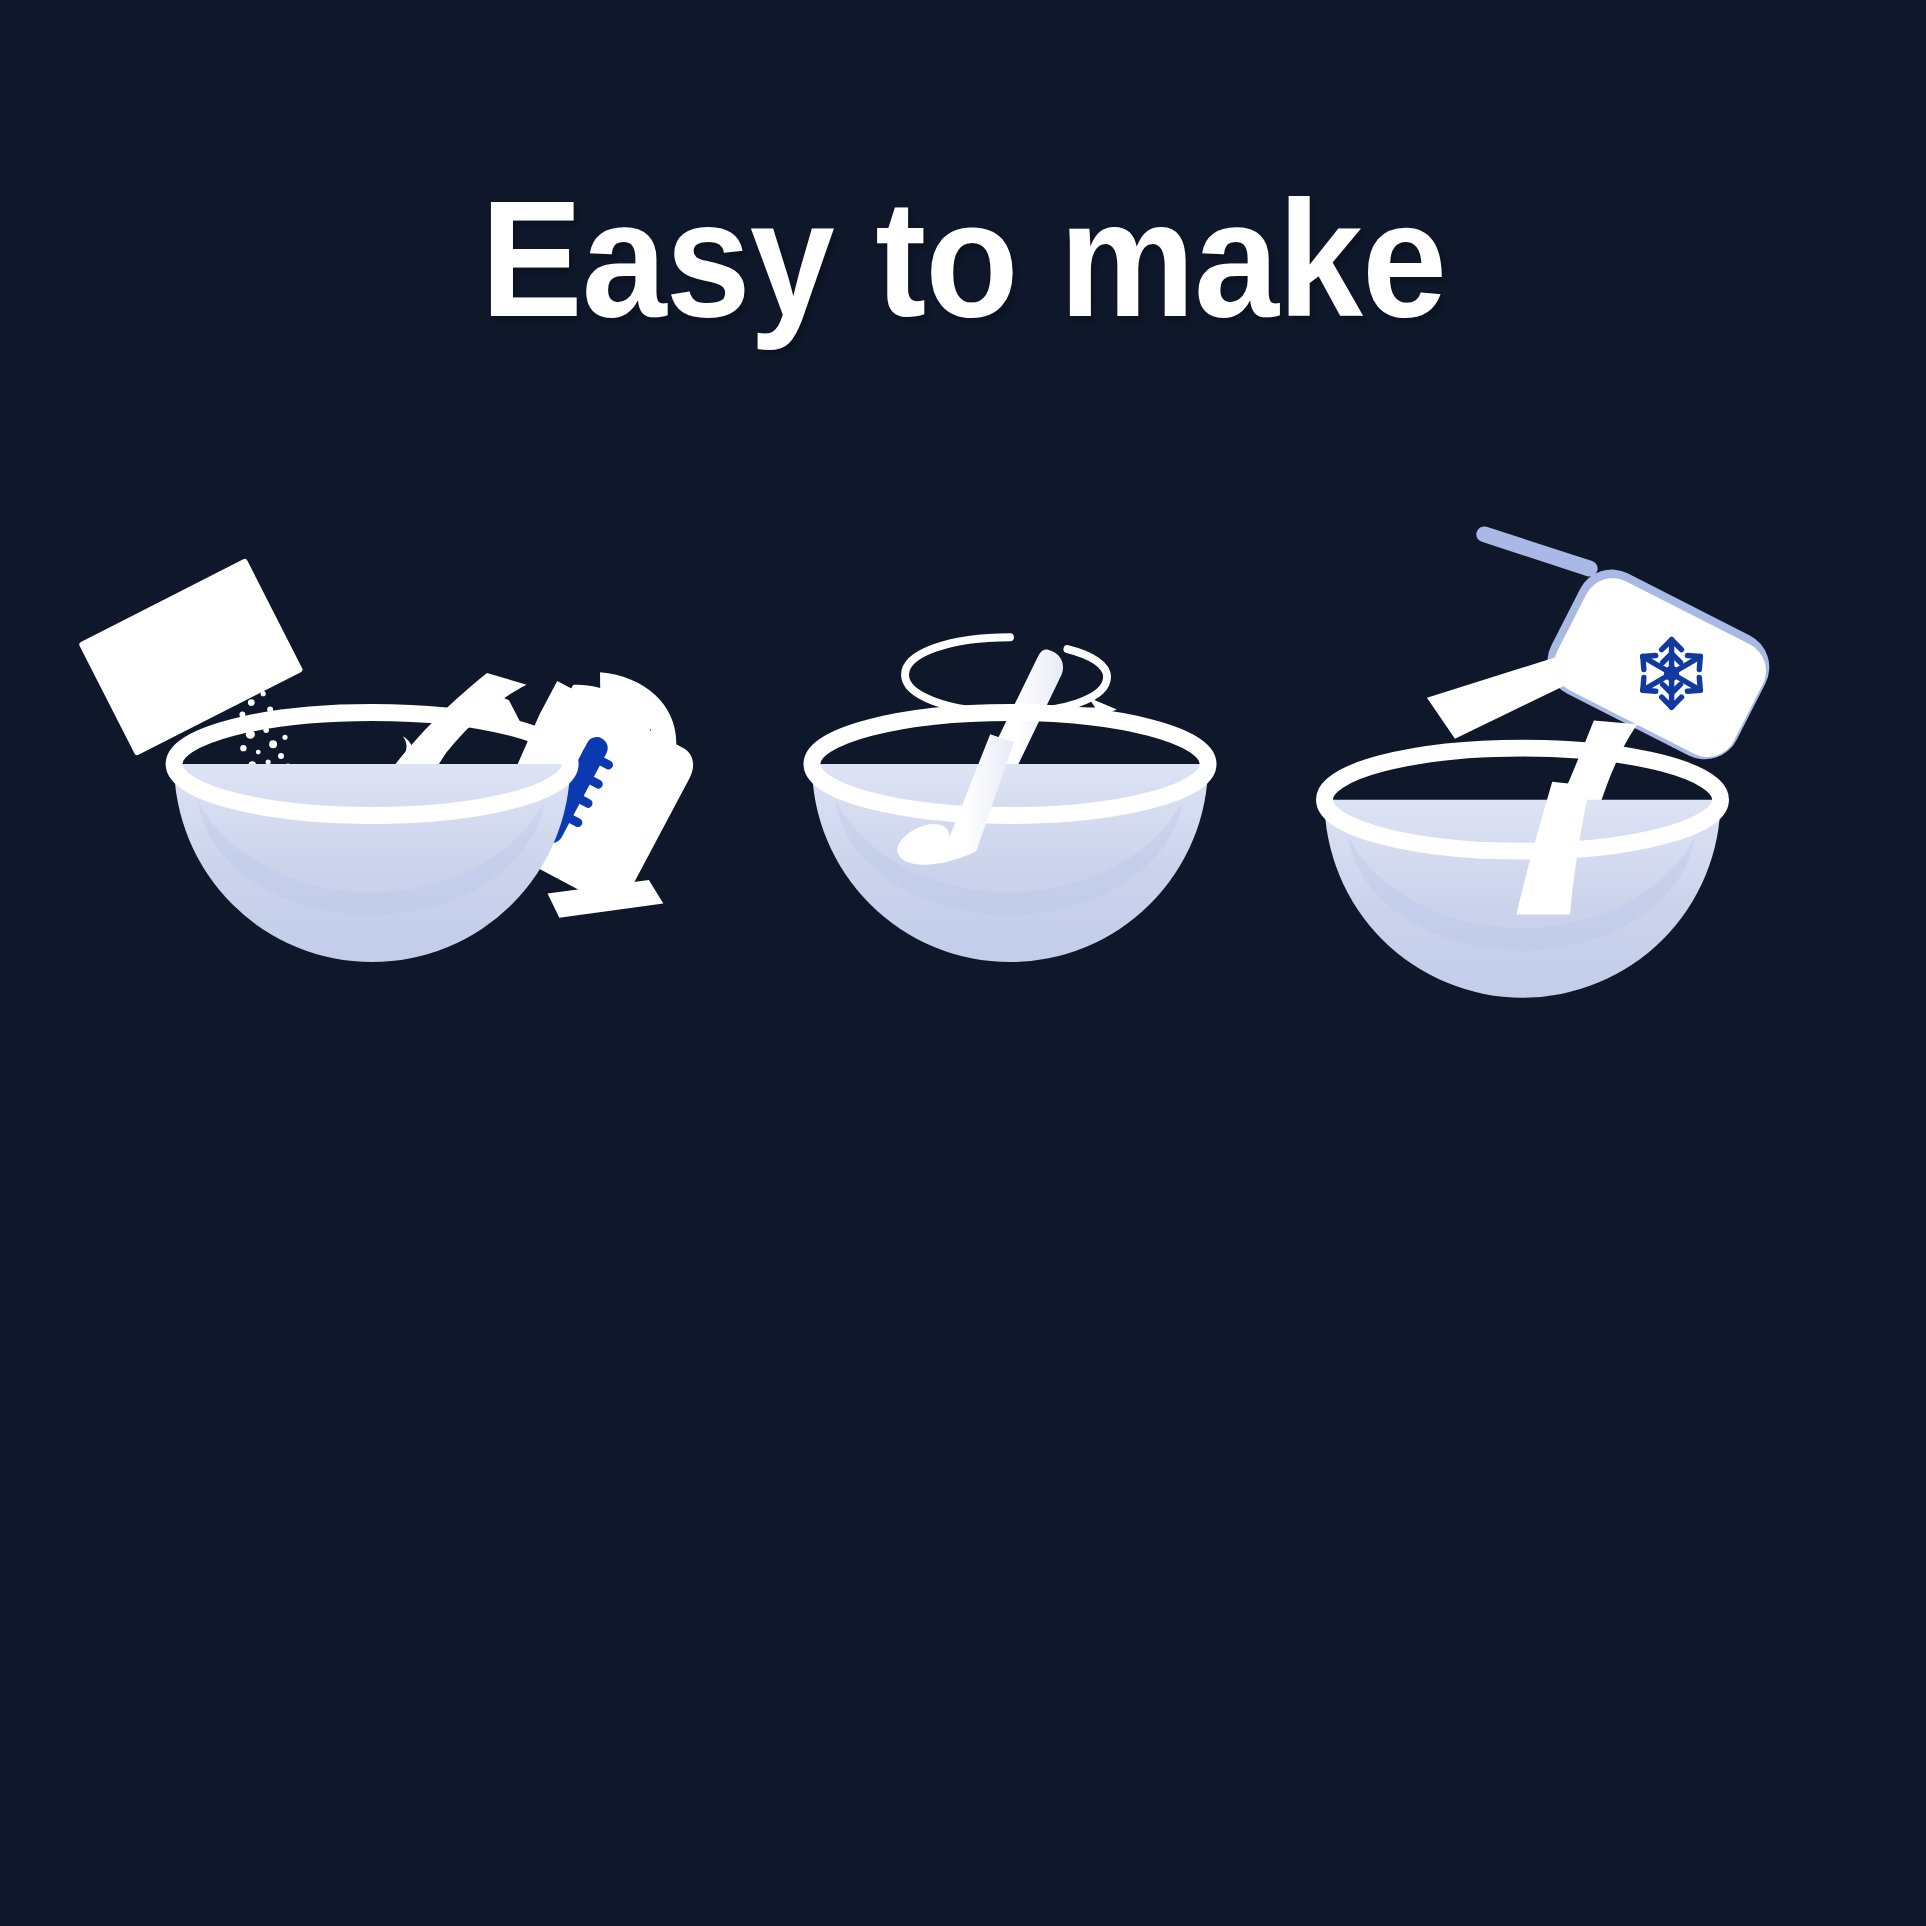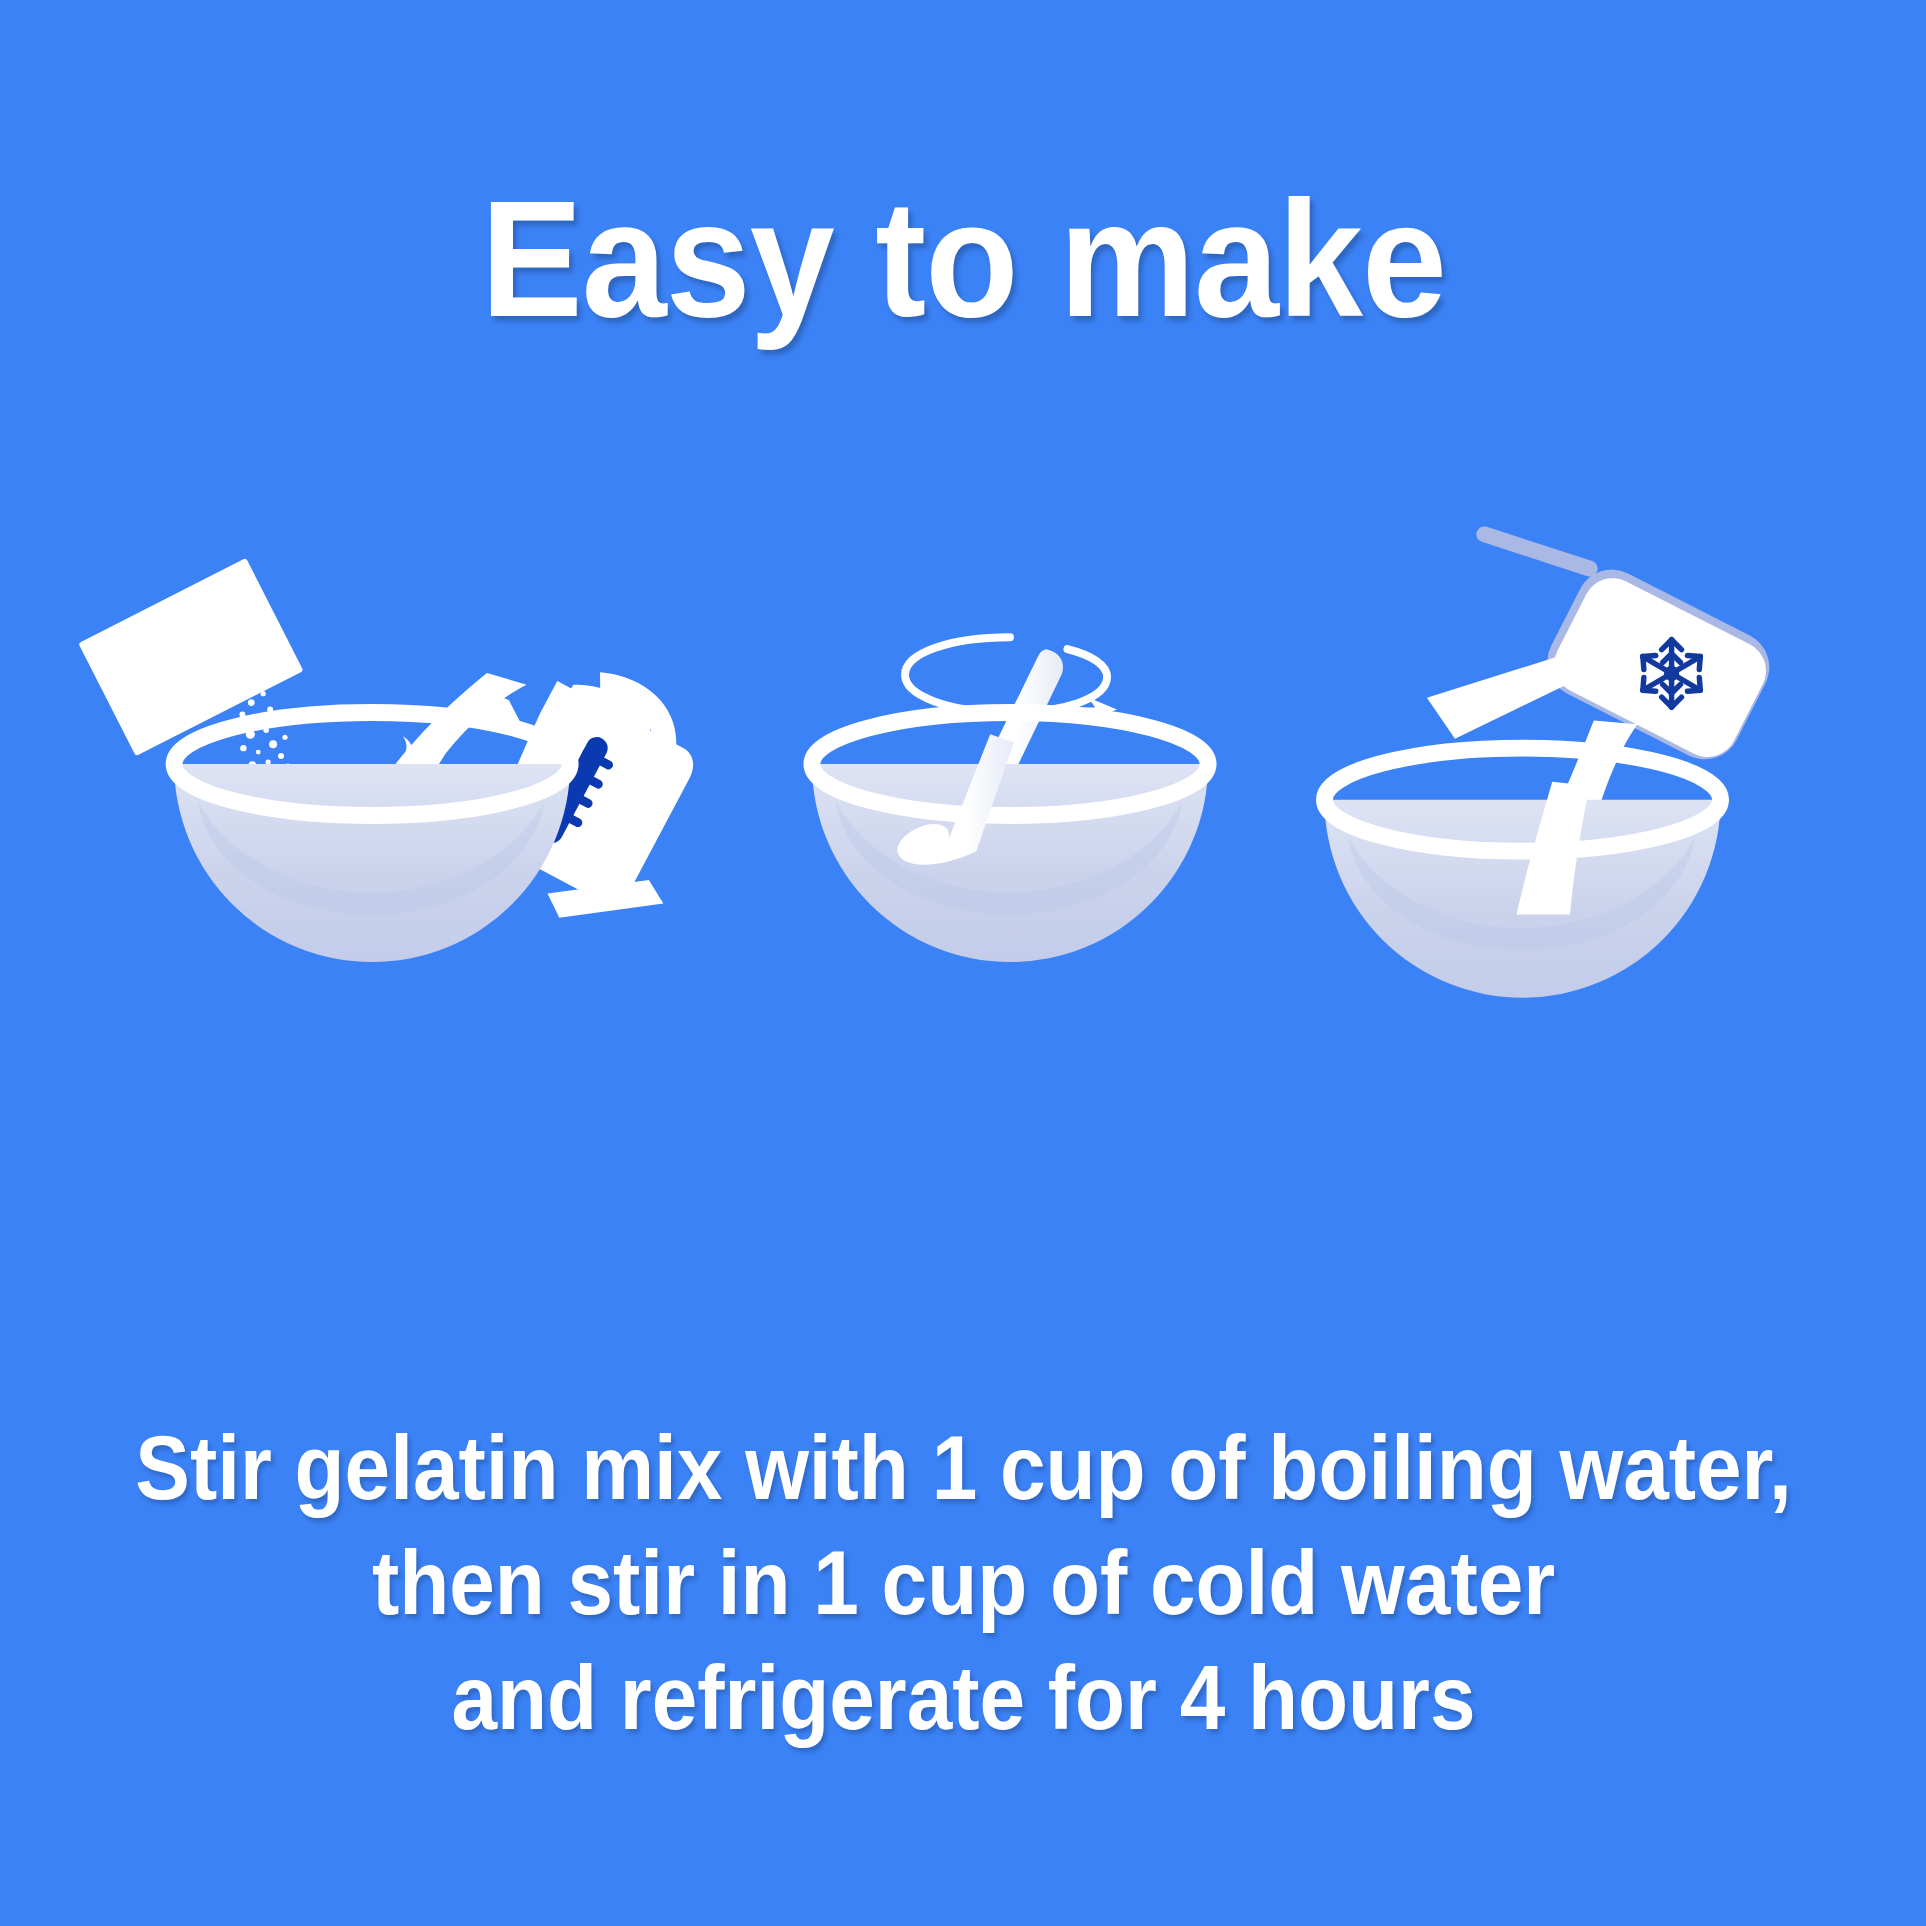--- a/index.html
+++ b/index.html
@@ -4,21 +4,21 @@
 <style>
   html, body {
     margin: 0;
     padding: 0;
     background: #0B39B0;
   }
   #poster {
     position: relative;
     width: 1927px;
     height: 1927px;
-    background: #3b82f6;
+    background: #0f172a;
     overflow: hidden;
     font-family: "Liberation Sans", "DejaVu Sans", sans-serif;
   }
 
   
   .title {
     position: absolute;
     top: 176px;
     left: 0;
     width: 1927px;
@@ -324,20 +324,15 @@
           <path d="M288 230
                    C 276 272 262 318 252 364
                    L 306 364
                    C 310 318 318 272 326 234 Z" fill="#FFFFFF"></path>
         </g>
       </svg>
     </div>
 
   </div>
 
-  <div class="caption">
-    <span class="cline">Stir gelatin mix with 1 cup of boiling water,</span>
-    <span class="cline">then stir in 1 cup of cold water</span>
-    <span class="cline">and refrigerate for 4 hours</span>
-  </div>
 
 </div>
 
 
 </body></html>

